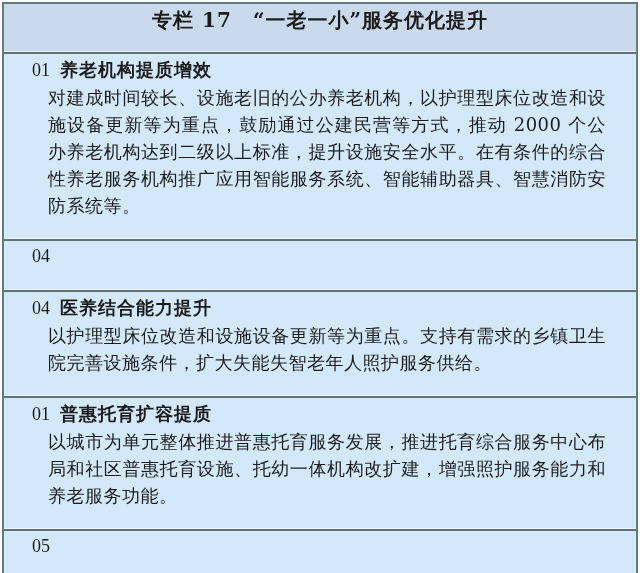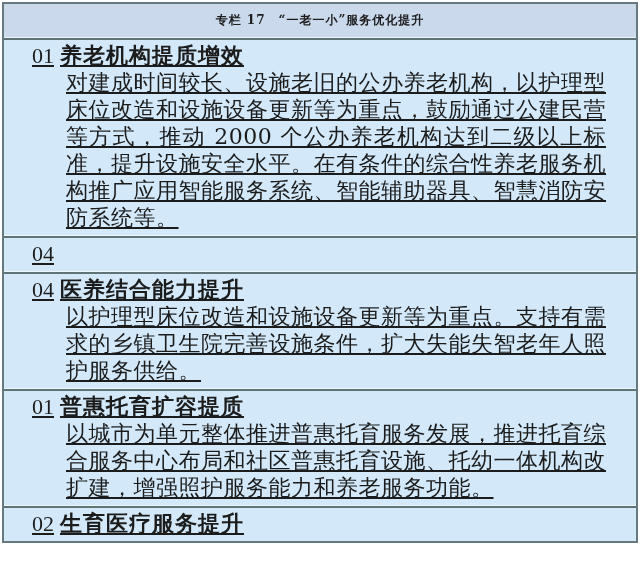--- a/index.html
+++ b/index.html
@@ -15,53 +15,52 @@
     position: absolute;
     top: 2px;
     left: 2px;
     width: 632px;
     border: 2px solid #66797d;
     background: #d3e9fa;
     color: #1c1c1c;
   }
   .box-header {
     background: #cbd9ec;
-    height: 33px;
+    height: 47px;
     line-height: 33px;
     text-align: center;
     font-weight: bold;
-    font-size: 12px;
+    font-size: 20px;
     letter-spacing: 1px;
   }
   .divider {
     height: 0;
     border-top: 1px solid #eef6fb;
     border-bottom: 2px solid #5e7476;
   }
   .section {
-    padding: 2px 30px 4px 28px;
-    font-size: 22px;
+    padding: 2px 30px 19px 28px;
+    font-size: 18px;
     line-height: 27px;
-    text-decoration: underline;
   }
   .title-row {
     display: flex;
     align-items: baseline;
     font-weight: bold;
     letter-spacing: 1px;
   }
   .sec-num {
     flex: 0 0 28px;
     width: 28px;
     font-weight: normal;
     letter-spacing: 0;
     font-family: "Liberation Serif", "DejaVu Serif", serif;
   }
   .sec-body {
-    margin-left: 34px;
+    margin-left: 16px;
     text-align: justify;
     letter-spacing: 0.5px;
   }
 </style>
 </head>
 <body>
 
 <div class="panel">
 
   <div class="box-header">专栏 17　“一老一小”服务优化提升</div>
@@ -96,18 +95,17 @@
     <div class="title-row">
       <span class="sec-num">01</span>
       <span class="sec-title">普惠托育扩容提质</span>
     </div>
     <div class="sec-body">以城市为单元整体推进普惠托育服务发展，推进托育综合服务中心布局和社区普惠托育设施、托幼一体机构改扩建，增强照护服务能力和养老服务功能。</div>
   </div>
 
   <div class="divider"></div>
   <div class="section">
     <div class="title-row">
-      <span class="sec-num">02</span>
-      <span class="sec-title">生育医疗服务提升</span>
+      <span class="sec-num">05</span>
     </div>
   </div>
 
 </div>
 
 </body></html>

